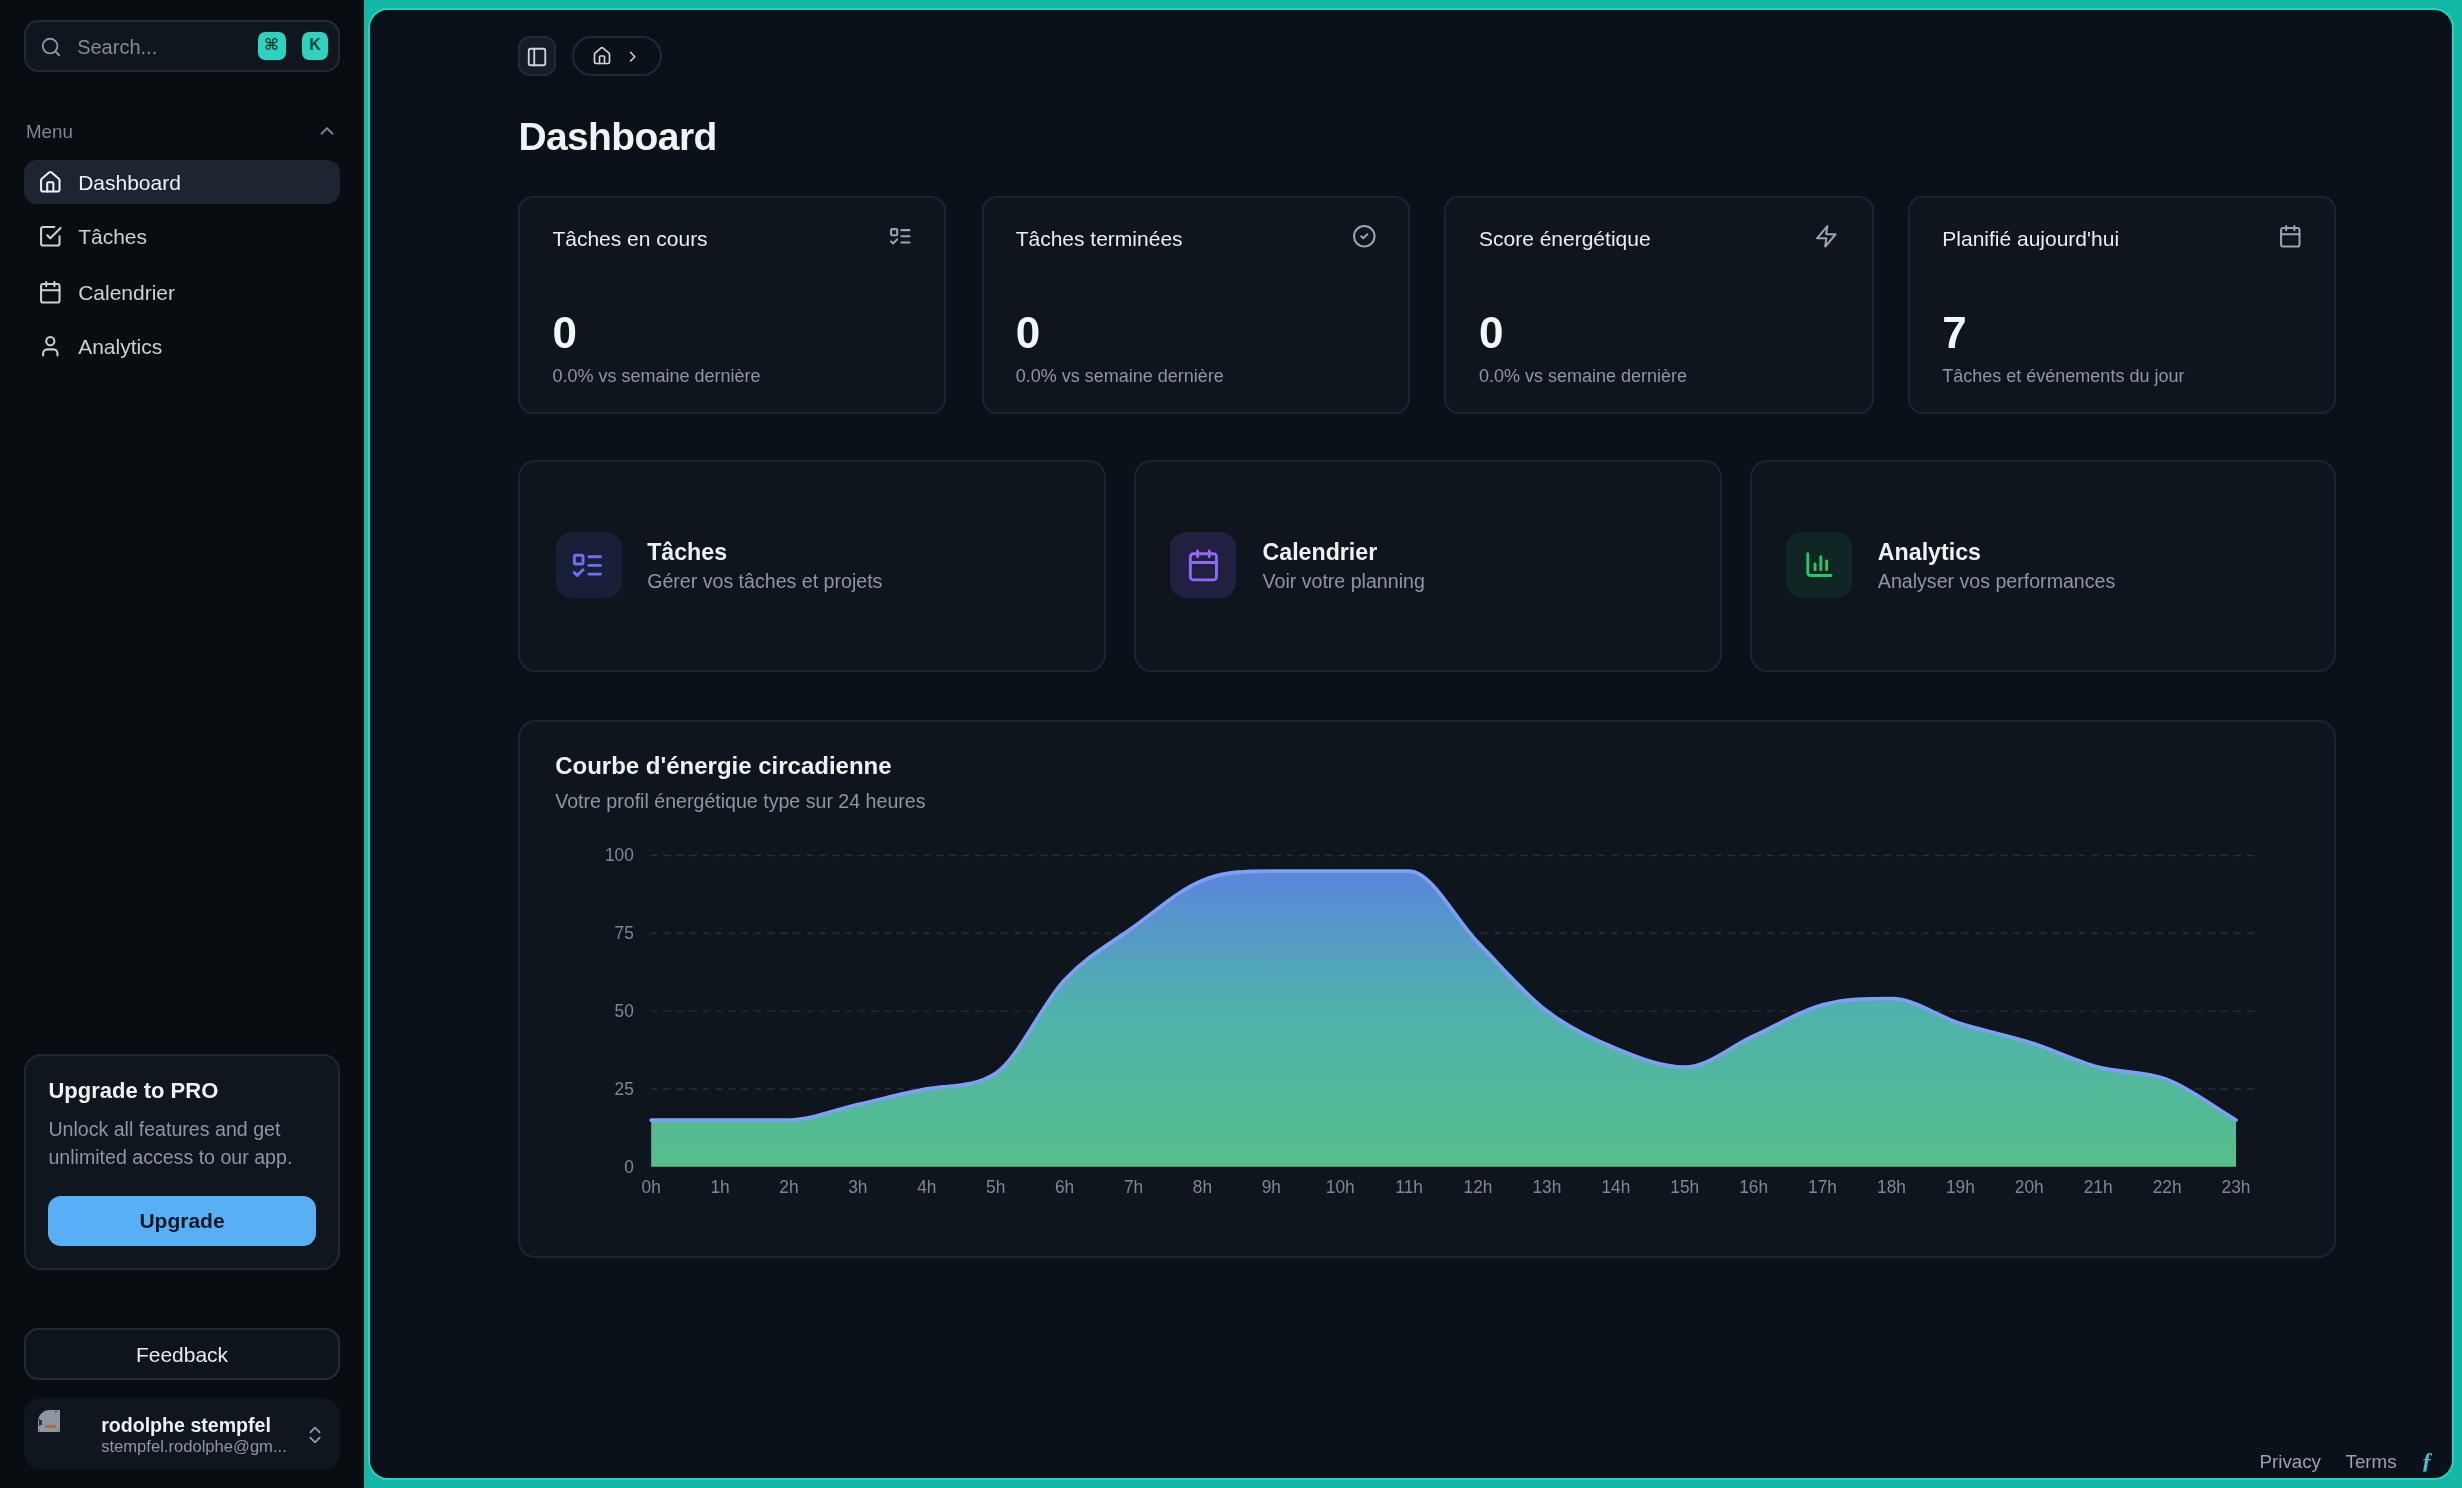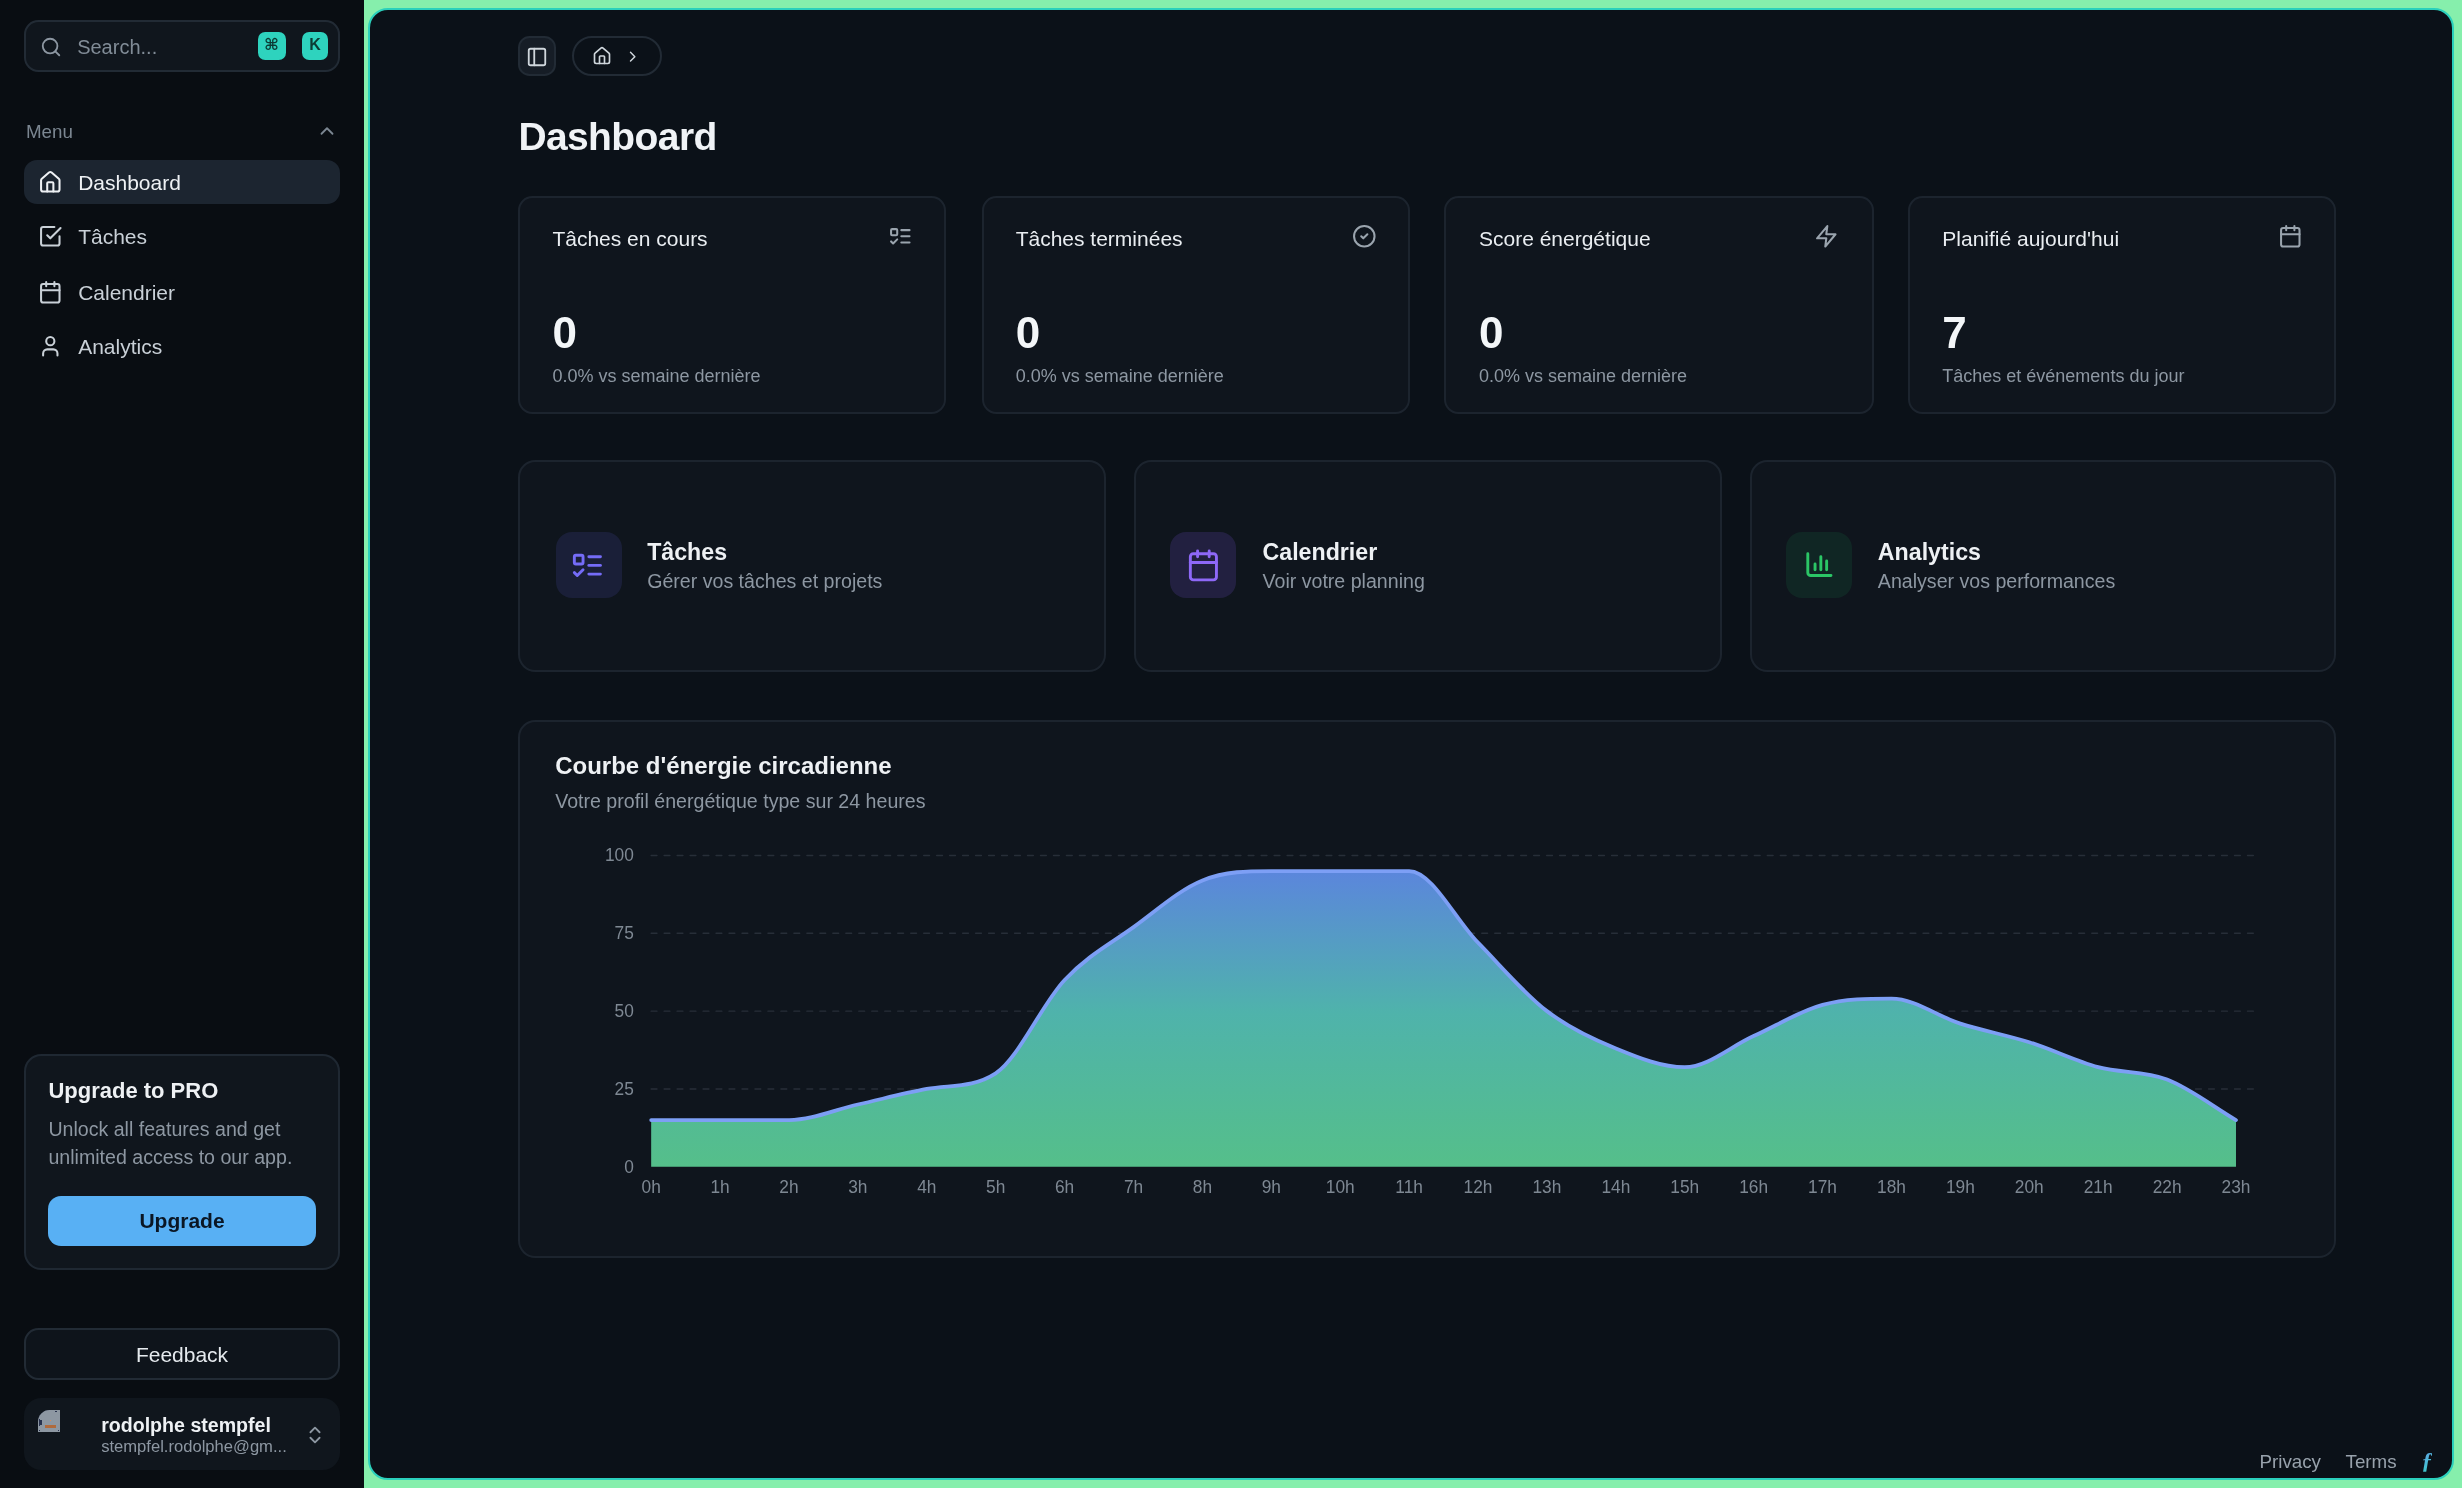--- a/index.html
+++ b/index.html
@@ -1,17 +1,17 @@
 <!DOCTYPE html>
 <html style="font-size:11.6px"><head>
 <meta charset="utf-8">
 <style>
   html,body{margin:0;padding:0;background:#090d12;}
   *{box-sizing:border-box;}
-  .stage{width:2462px;height:1488px;overflow:hidden;position:relative;background:#86efac;}
+  .stage{width:2462px;height:1488px;overflow:hidden;position:relative;background:#14b8a6;}
   .app{width:1231px;height:744px;transform:scale(2);transform-origin:0 0;display:flex;
        font-family:"Liberation Sans","DejaVu Sans",sans-serif;color:#e7ecf0;}
 
   
   .sidebar{width:182px;flex:0 0 182px;display:flex;flex-direction:column;padding:10px 11.6px 8.7px 11.6px;background:#090d12;}
   .search-box{height:26px;border:0.7px solid #222b35;background:#10161d;border-radius:7.2px;
               display:flex;align-items:center;padding:0 5px 0 7.2px;gap:5.8px;}
   .search-box svg{width:11px;height:11px;stroke:#8d97a2;flex:0 0 auto;}
   .search-box input{flex:1;min-width:0;background:transparent;border:none;outline:none;color:#e5eaee;
                     font-size:10px;font-family:inherit;}

